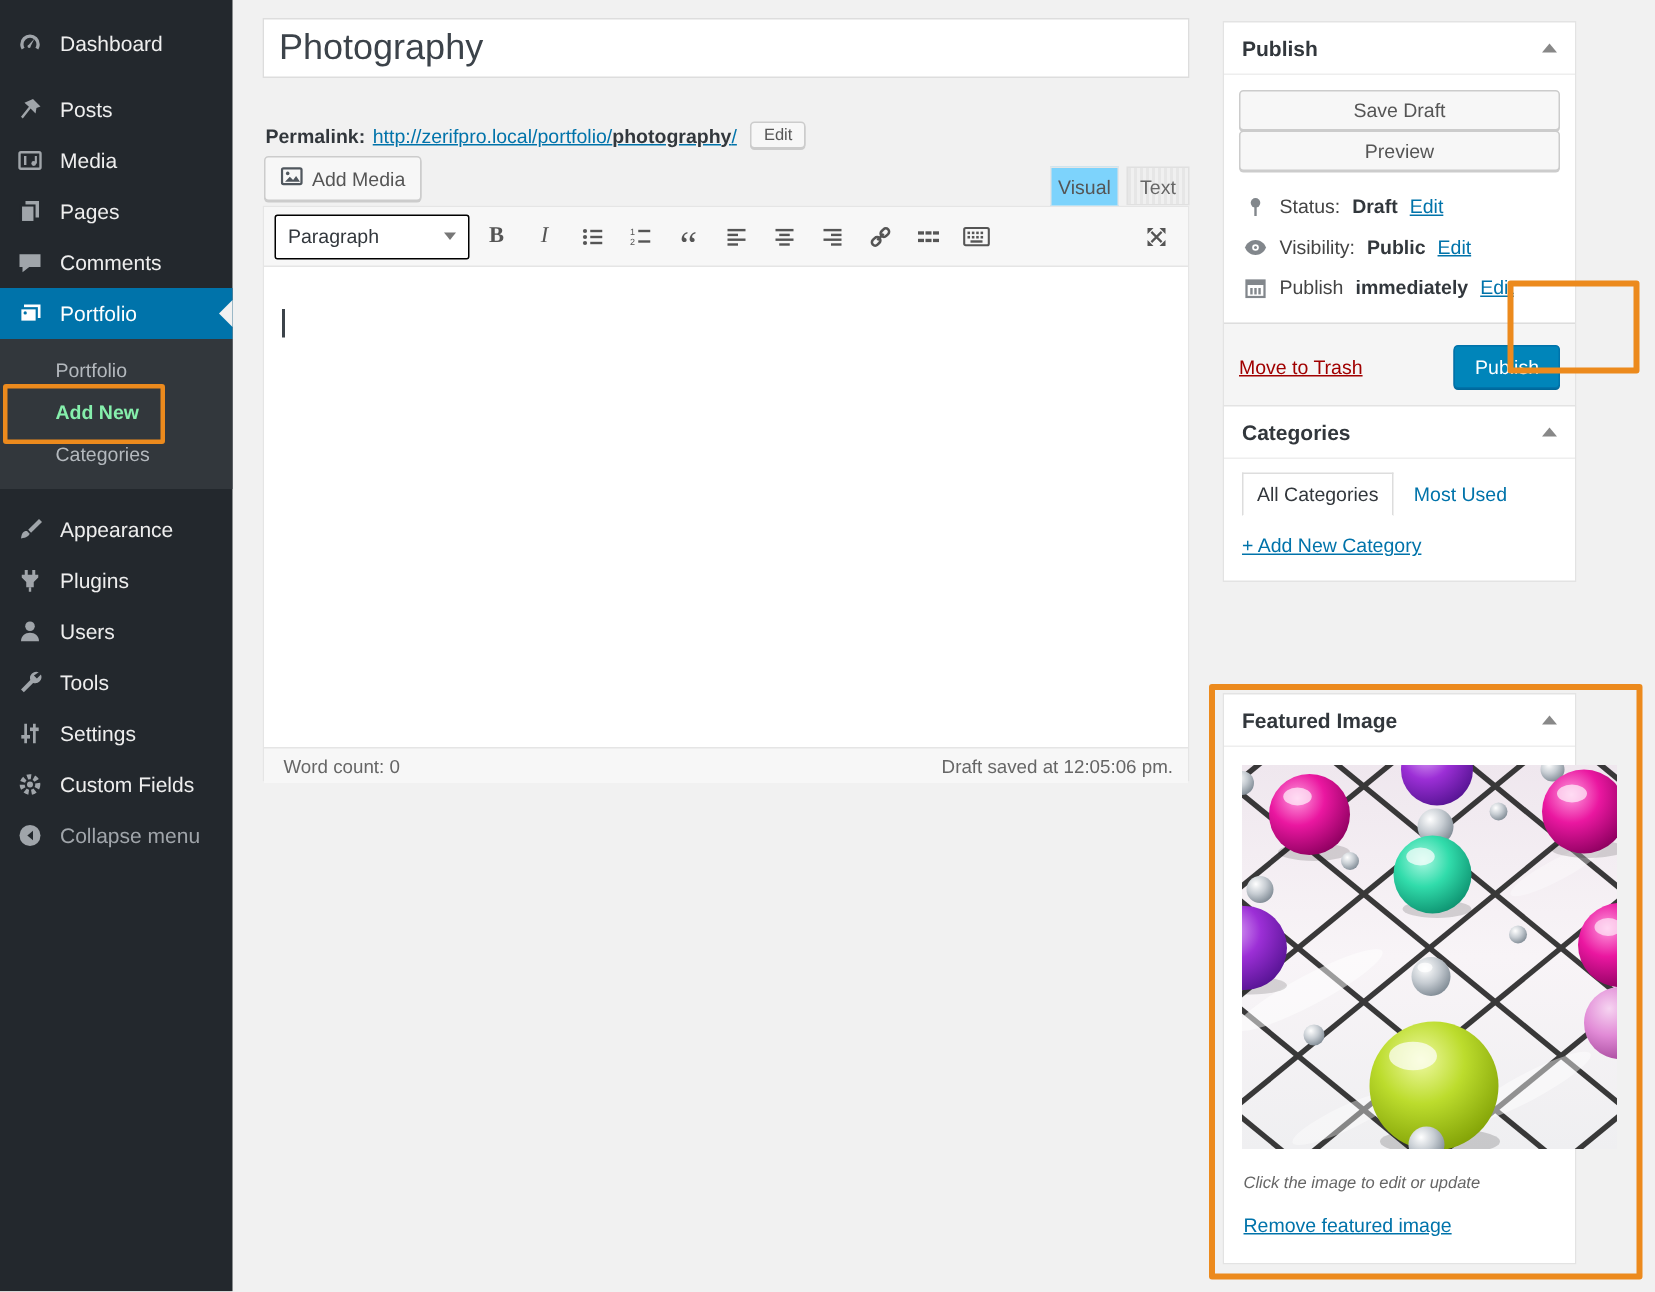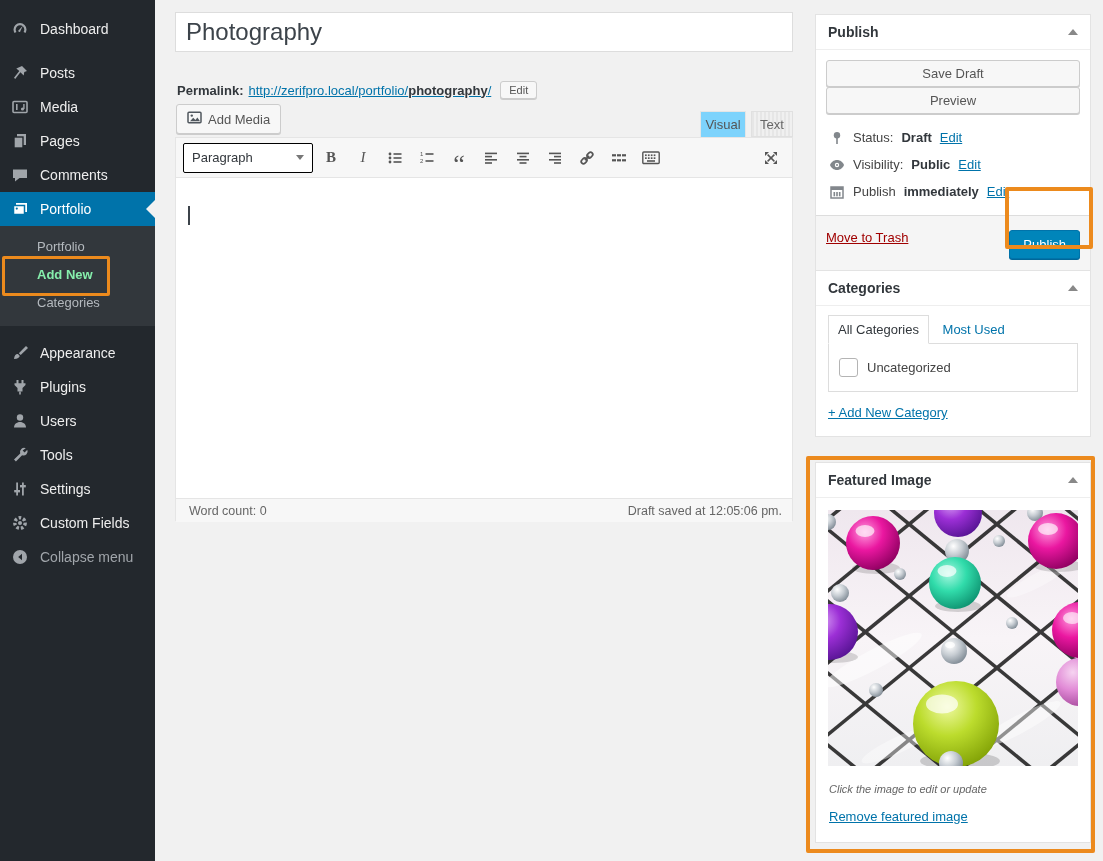--- a/index.html
+++ b/index.html
@@ -49,34 +49,34 @@
           color:#555;cursor:pointer;flex:none;}
   .tb-b{font-weight:bold;font-size:15px;font-family:"Liberation Serif",serif;}
   .tb-i{font-style:italic;font-size:15px;font-family:"Liberation Serif",serif;}
   .tb-quote{font-family:"Liberation Serif",serif;font-size:26px;line-height:8px;padding-top:12px;color:#555;}
   .tb-spacer{flex:1;}
   #editor-content{position:relative;height:320px;background:#fff;cursor:text;}
   #caret{position:absolute;left:12px;top:28px;width:2px;height:19px;background:#3c434a;}
   #editor-statusbar{height:23px;border-top:1px solid #e5e5e5;background:#f7f7f7;display:flex;align-items:center;
                     justify-content:space-between;padding:0 10px 0 13px;font-size:12.5px;color:#666;}
   
-  .panel{position:absolute;left:815px;width:276px;background:#fff;border:1px solid #e3e3e3;box-sizing:border-box;}
+  .panel{position:absolute;left:815px;width:236px;background:#fff;border:1px solid #e3e3e3;box-sizing:border-box;}
   .panel-header{display:flex;justify-content:space-between;align-items:center;padding:9px 12px;
                 border-bottom:1px solid #eee;font-size:14px;font-weight:bold;color:#32373c;cursor:pointer;}
   .toggle-up{width:0;height:0;border-left:5px solid transparent;border-right:5px solid transparent;
              border-bottom:6px solid #888;}
   #panel-publish{top:14px;}
   .minor-actions{display:flex;justify-content:space-between;padding:10px;flex-direction:column;}
   .btn-secondary{background:#f7f7f7;border:1px solid #ccc;border-radius:3px;padding:5px 11px;color:#555;
                  font-size:13px;cursor:pointer;box-shadow:0 1px 0 #ccc;font-family:inherit;}
   .misc-row{display:flex;align-items:center;gap:8px;padding:6px 12px;font-size:13px;color:#444;}
   .misc-row .pico{width:17px;flex:none;display:flex;justify-content:center;}
   .misc-row b{color:#32373c;}
   .major-actions{margin-top:10px;background:#f5f5f5;border-top:1px solid #ddd;padding:14px 10px;
-                 display:flex;justify-content:space-between;}
+                 display:flex;justify-content:space-between;align-items:center;}
   .trash-link{color:#a00000;text-decoration:underline;font-size:13px;}
   #publish-btn{background:#0085ba;border:1px solid #0073aa;box-shadow:0 1px 0 #006799;color:#fff;
                border-radius:3px;padding:6px 13px;font-size:13px;cursor:pointer;font-family:inherit;}
   #panel-categories{top:270px;}
   .cat-tabs{padding:9px 12px 0 12px;position:relative;z-index:2;}
   .cat-tab-active{display:inline-block;background:#fff;border:1px solid #ddd;border-bottom:1px solid #fff;
                   padding:6px 9px;margin-bottom:-1px;color:#32373c;cursor:pointer;}
   .cat-tab-link{display:inline-block;padding:6px 10px;color:#0073aa;cursor:pointer;}
   .cat-box{margin:0 12px;border:1px solid #ddd;padding:14px 10px;display:flex;align-items:center;gap:9px;}
   .checkbox{width:17px;height:17px;border:1px solid #b4b4b4;border-radius:3px;background:#fff;flex:none;cursor:pointer;}
@@ -410,24 +410,20 @@
   <div class="anno" style="left:1005px;top:187px;width:88px;height:62px;"></div>
 
   <div class="panel" id="panel-categories">
     <div class="panel-header">
       <span>Categories</span>
       <span class="toggle-up"></span>
     </div>
     <div class="cat-tabs">
       <span class="cat-tab-active">All Categories</span>
       <a class="cat-tab-link">Most Used</a>
-    </div>
-    <div class="cat-box">
-      <span class="checkbox"></span>
-      <span>Uncategorized</span>
     </div>
     <a class="link-blue add-cat">+ Add New Category</a>
   </div>
 
   <div class="panel" id="panel-featured">
     <div class="panel-header">
       <span>Featured Image</span>
       <span class="toggle-up"></span>
     </div>
     <div id="featured-img">

